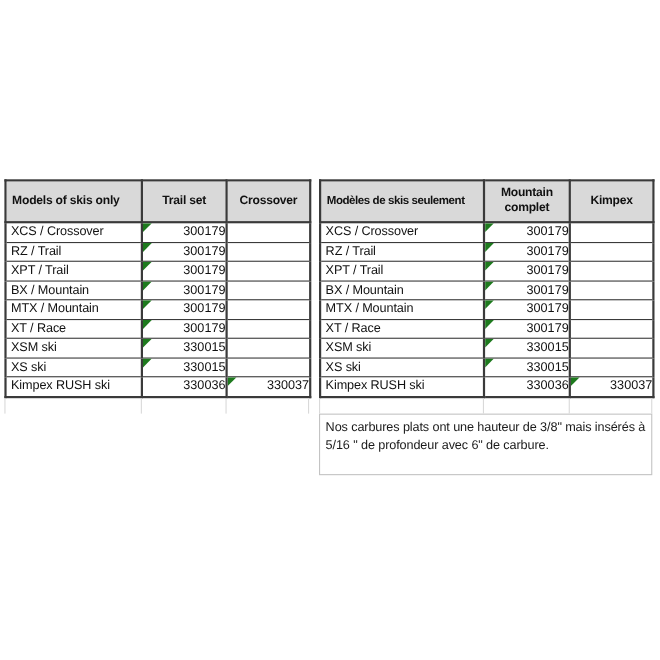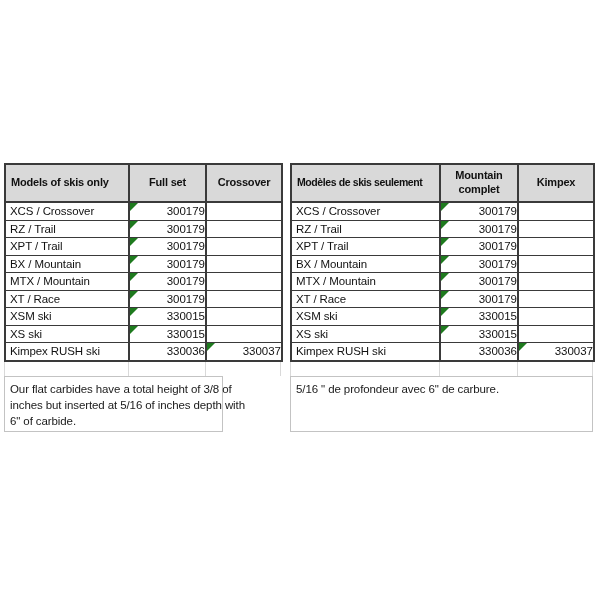--- a/index.html
+++ b/index.html
@@ -84,21 +84,21 @@
   <div class="panel panel-en">
     <table class="ski-table">
       <colgroup>
           <col style="width:124px">
           <col style="width:77px">
           <col style="width:76px">
         </colgroup>
       <thead>
         <tr>
           <th class="th-name">Models of skis only</th>
-          <th>Full set</th>
+          <th>Trail set</th>
           <th>Crossover</th>
         </tr>
       </thead>
       <tbody>
           <tr>
             <td class="model-cell">XCS / Crossover</td>
             <td class="value-cell"><span class="corner-flag"></span><span>300179</span></td>
             <td class="value-cell"><span></span></td>
           </tr>
           <tr>
@@ -141,25 +141,20 @@
             <td class="value-cell"><span>330036</span></td>
             <td class="value-cell"><span class="corner-flag"></span><span>330037</span></td>
           </tr>
         </tbody>
     </table>
     <div class="gap-row">
       <div class="gridline" style="left:0"></div>
       <div class="gridline" style="left:124px"></div>
       <div class="gridline" style="left:201px"></div>
       <div class="gridline" style="left:276px"></div>
-    </div>
-    <div class="note-box">
-      <div class="note-line">Our flat carbides have a total height of 3/8 of</div>
-      <div class="note-line">inches but inserted at 5/16 of inches depth with</div>
-      <div class="note-line">6" of carbide.</div>
     </div>
   </div>
 
   <div class="panel panel-fr">
     <table class="ski-table">
       <colgroup>
           <col style="width:149px">
           <col style="width:78px">
           <col style="width:76px">
         </colgroup>
@@ -218,17 +213,18 @@
           </tr>
         </tbody>
     </table>
     <div class="gap-row">
       <div class="gridline" style="left:0"></div>
       <div class="gridline" style="left:149px"></div>
       <div class="gridline" style="left:227px"></div>
       <div class="gridline" style="left:302px"></div>
     </div>
     <div class="note-box">
+      <div class="note-line">Nos carbures plats ont une hauteur de 3/8" mais insérés à</div>
       <div class="note-line">5/16 " de profondeur avec 6" de carbure.</div>
     </div>
   </div>
 
 </div>
 
 </body></html>

